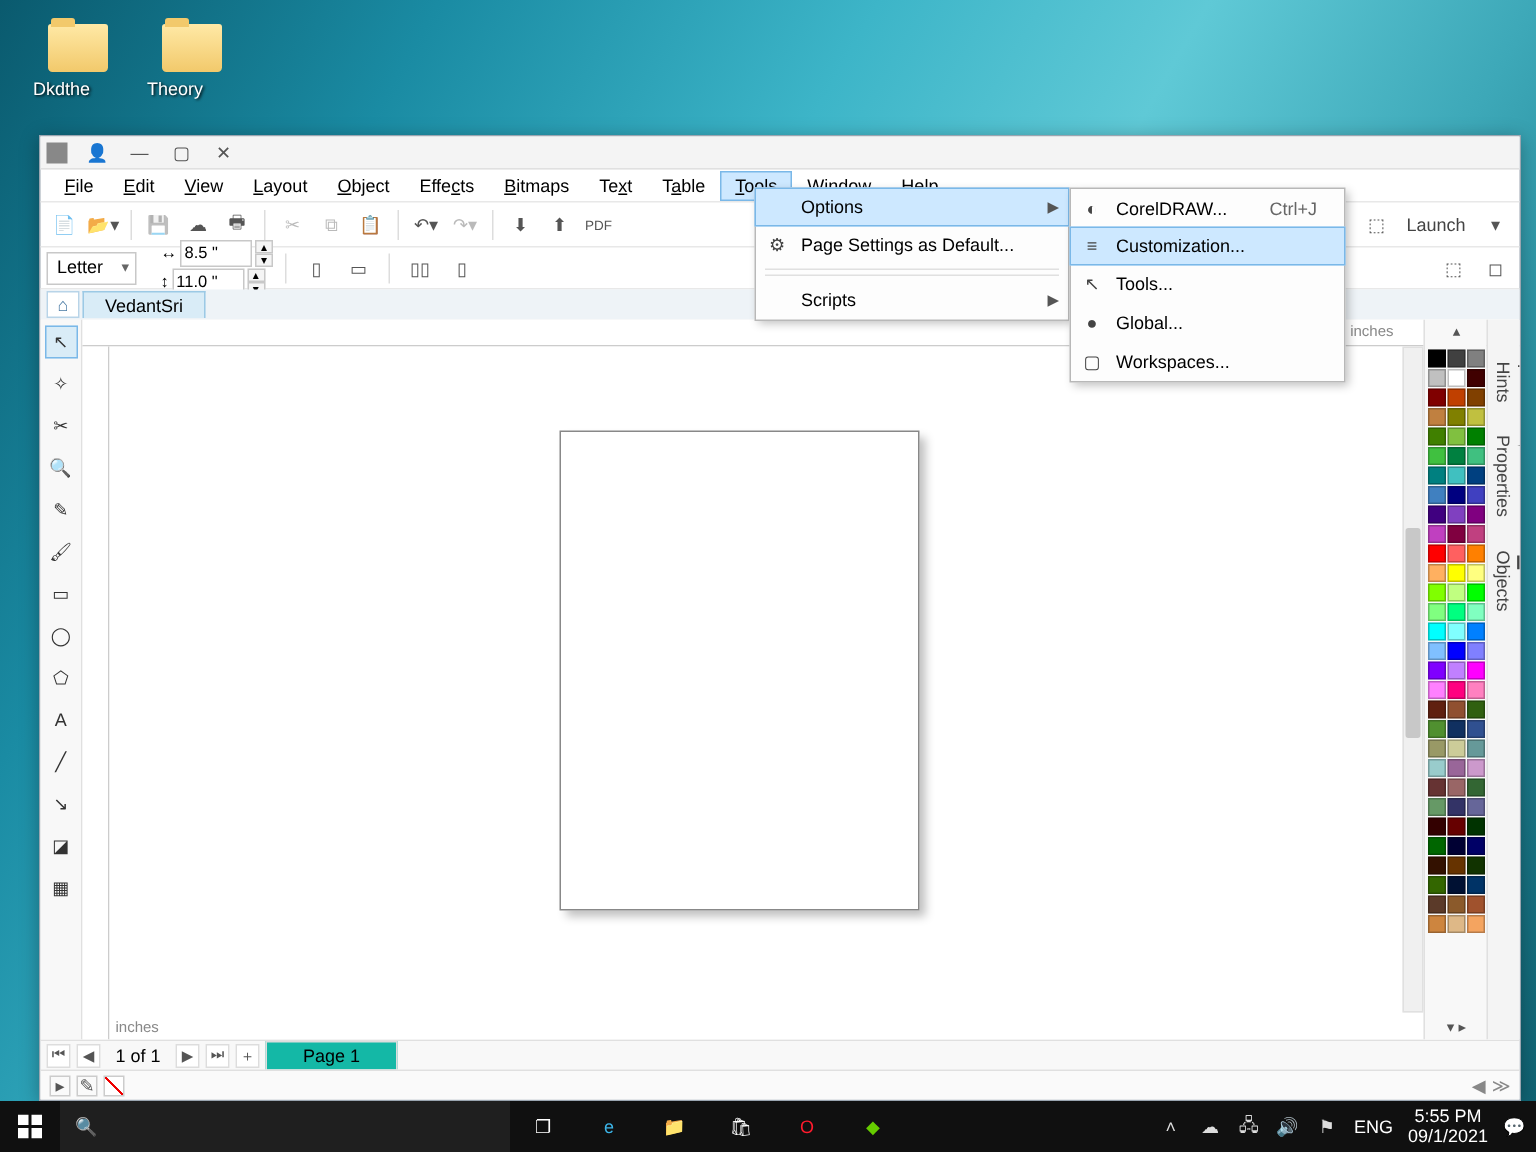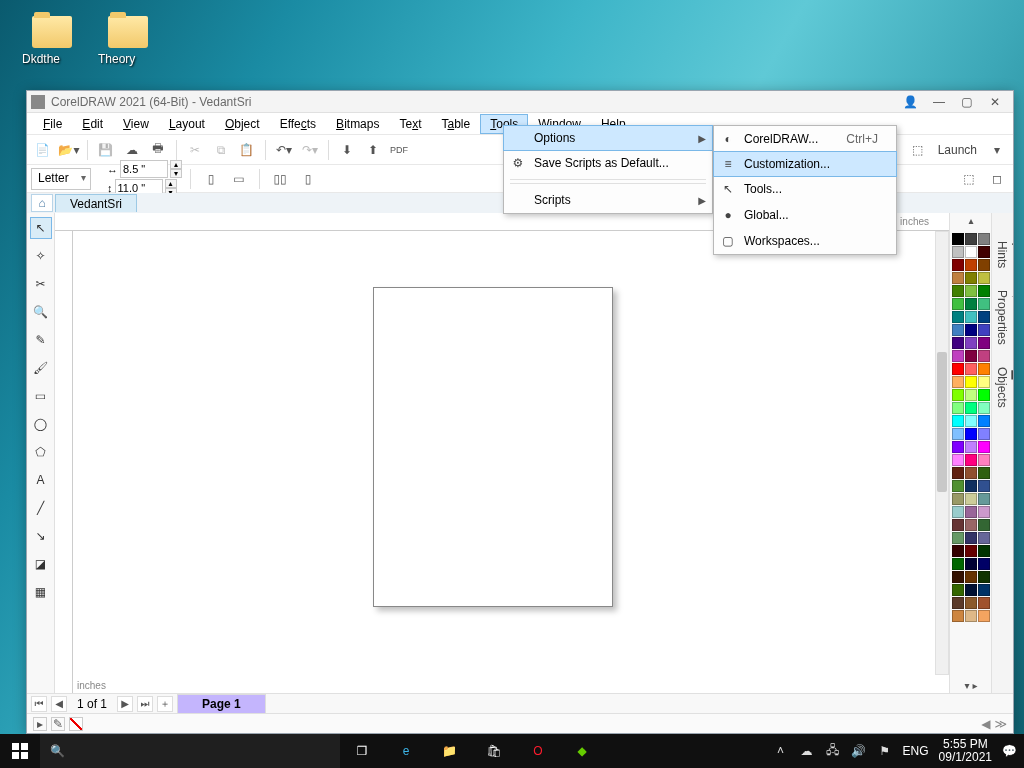--- a/index.html
+++ b/index.html
@@ -49,21 +49,21 @@
 .panel-tab .picon{display:block;width:14px;height:14px;margin-bottom:4px;}
 .color-pal{position:absolute;right:22px;top:0;width:42px;height:100%;background:#f8f8f8;border-left:1px solid #e0e0e0;padding:20px 2px 20px 2px;overflow:hidden;}
 .pal-arrow{position:absolute;left:0;width:42px;text-align:center;font-size:10px;color:#555;cursor:pointer;}
 .pal-grid{display:grid;grid-template-columns:repeat(3,12px);gap:1px;}
 .sw{width:12px;height:12px;border:1px solid rgba(0,0,0,0.25);cursor:pointer;}
 .scroll-v{position:absolute;right:64px;top:18px;width:14px;bottom:18px;background:#f0f0f0;border:1px solid #e0e0e0;}
 .scroll-v .thumb{position:absolute;left:1px;right:1px;top:120px;height:140px;background:#c8c8c8;border-radius:2px;}
 .units-lbl{position:absolute;font-size:10px;color:#888;}
 .pagebar{height:20px;background:#f8f8f8;border-top:1px solid #e0e0e0;display:flex;align-items:center;padding:0 4px;gap:4px;}
 .pagebar .nav{width:16px;height:16px;display:flex;align-items:center;justify-content:center;border:1px solid #ddd;background:#fff;cursor:pointer;font-size:10px;color:#555;}
-.pagebar .pg-tab{padding:2px 24px;background:#c4b5fd;border:1px solid #ddd;cursor:pointer;font-weight:bold;}
+.pagebar .pg-tab{padding:2px 24px;background:#14b8a6;border:1px solid #ddd;cursor:pointer;}
 .colorstore{height:20px;background:#fafafa;border-top:1px solid #e0e0e0;display:flex;align-items:center;padding:0 6px;font-size:11px;color:#aaa;font-style:italic;justify-content:center;position:relative;}
 .colorstore .left-ctrls{position:absolute;left:6px;display:flex;gap:4px;font-style:normal;}
 .colorstore .left-ctrls span{width:14px;height:14px;display:flex;align-items:center;justify-content:center;border:1px solid #ccc;cursor:pointer;color:#555;}
 .colorstore .nofill{width:16px;height:16px;border:1px solid #999;background:linear-gradient(45deg,#fff 45%,#e00 45%,#e00 55%,#fff 55%);}
 .colorstore .right-ctrls{position:absolute;right:6px;display:flex;gap:4px;font-style:normal;color:#888;}
 
 .dropdown{position:absolute;background:#fdfdfd;border:1px solid #b8b8b8;box-shadow:2px 2px 6px rgba(0,0,0,0.25);z-index:50;}
 .dd-item{height:26px;display:flex;align-items:center;padding:0 18px 0 30px;cursor:pointer;position:relative;white-space:nowrap;}
 .dd-item.hl{background:#cde8ff;border:1px solid #7ab8e8;margin:-1px;}
 .dd-item .arr{position:absolute;right:6px;font-size:10px;color:#555;}
@@ -93,21 +93,20 @@
     <div class="label">Dkdthe</div>
   </div>
 <div id="di2" class="desktop-icon">
     <div class="folder"></div>
     <div class="label">Theory</div>
   </div>
 
 <div class="app">
   <div class="titlebar">
     <div class="app-icon"></div>
-    <div class="title">CorelDRAW 2021 (64-Bit) - VedantSri</div>
     <div class="winbtn">👤</div>
     <div class="winbtn">—</div>
     <div class="winbtn">▢</div>
     <div class="winbtn close">✕</div>
   </div>
 
   <div class="menubar">
     <div class="menuitem"><u>F</u><span>ile</span></div>
 
     <div class="menuitem"><u>E</u>dit</div>
@@ -337,21 +336,21 @@
     </div>
   </div>
 
   <div id="dd-tools" class="dropdown">
     <div class="dd-item hl">
         <span>Options</span>
         <span class="arr">▶</span>
       </div>
     <div class="dd-item">
         <span class="ico">⚙</span>
-        <span>Save Scripts as Default...</span>
+        <span>Page Settings as Default...</span>
       </div>
     <div class="dd-sep"></div>
     <div class="dd-sep"></div>
     <div class="dd-item">
         <span>Scripts</span>
         <span class="arr">▶</span>
       </div>
   </div>
 
   <div id="dd-options" class="dropdown">

